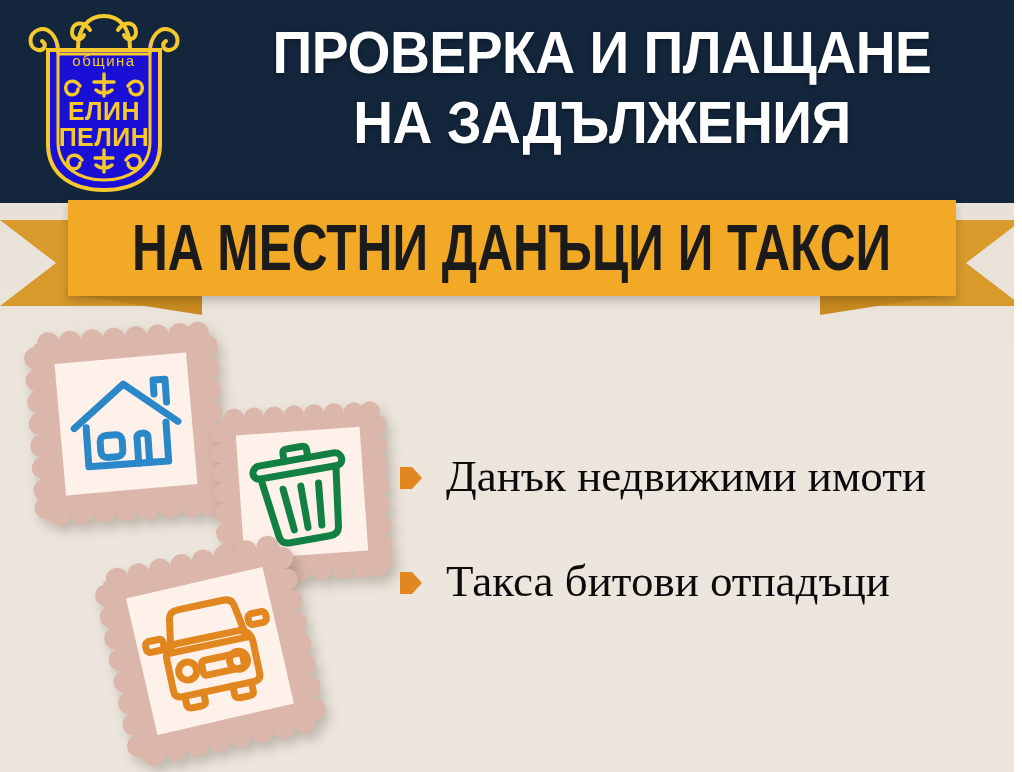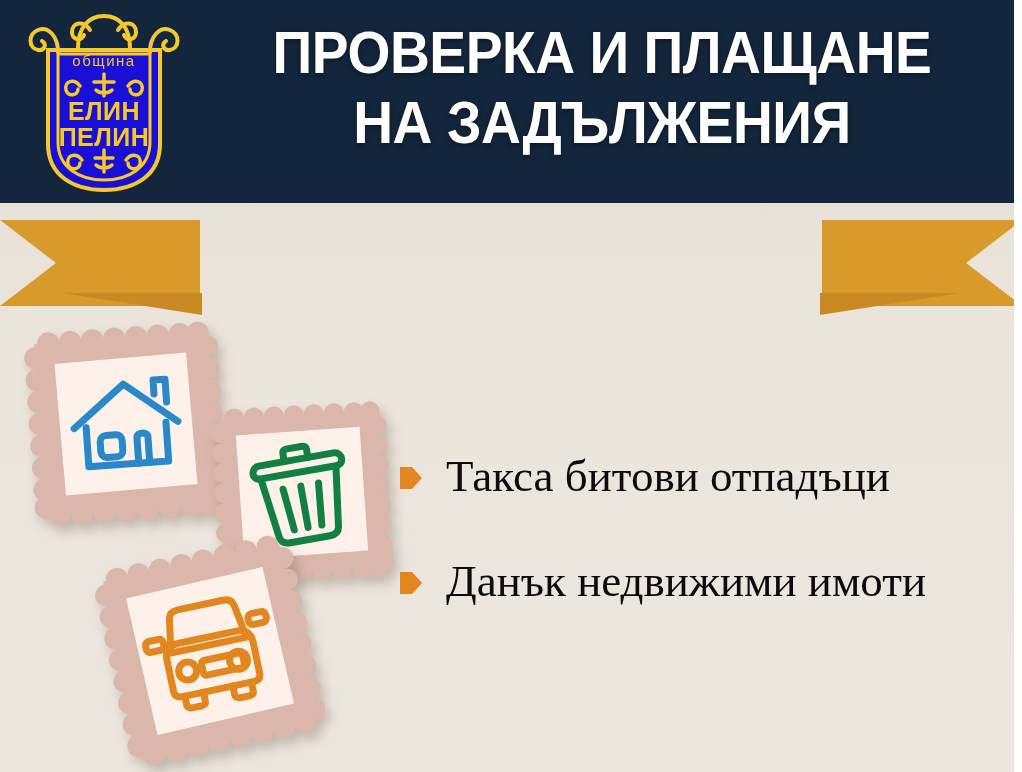--- a/index.html
+++ b/index.html
@@ -186,20 +186,23 @@
   <div class="header-title">
     <span class="l1">ПРОВЕРКА И ПЛАЩАНЕ</span>
     <span class="l2">НА ЗАДЪЛЖЕНИЯ</span>
   </div>
 
   <div class="ribbon-wrap">
     <div class="ribbon-tail left"></div>
     <div class="ribbon-tail right"></div>
     <div class="ribbon-fold-l"></div>
     <div class="ribbon-fold-r"></div>
+    <div class="ribbon-main">
+      <span class="ribbon-text">НА МЕСТНИ ДАНЪЦИ И ТАКСИ</span>
+    </div>
   </div>
 
   <div class="cards">
 
     <div class="stamp" style="left:14px; top:312px;">
       <svg width="224" height="224" viewBox="0 0 224 224">
         <g transform="rotate(-4 112 112)">
           <g>
             <rect x="26" y="26" width="172" height="172" fill="#dbb7ab"></rect>
             <g fill="#dbb7ab">
@@ -362,28 +365,28 @@
   </div>
 
   <div class="tax-list">
 
     <div class="tax-item">
       <span class="bullet">
         <svg width="22" height="26" viewBox="0 0 22 26">
           <path d="M0 2 L12 2 L22 13 L12 24 L0 24 Z" fill="#e2861f"></path>
         </svg>
       </span>
-      <span class="tax-label">Такса битови отпадъци</span>
+      <span class="tax-label">Данък недвижими имоти</span>
     </div>
 
     <div class="tax-item">
       <span class="bullet">
         <svg width="22" height="26" viewBox="0 0 22 26">
           <path d="M0 2 L12 2 L22 13 L12 24 L0 24 Z" fill="#e2861f"></path>
         </svg>
       </span>
-      <span class="tax-label">Данък недвижими имоти</span>
+      <span class="tax-label">Такса битови отпадъци</span>
     </div>
 
 
   </div>
 
 </div>
 
 </body></html>

